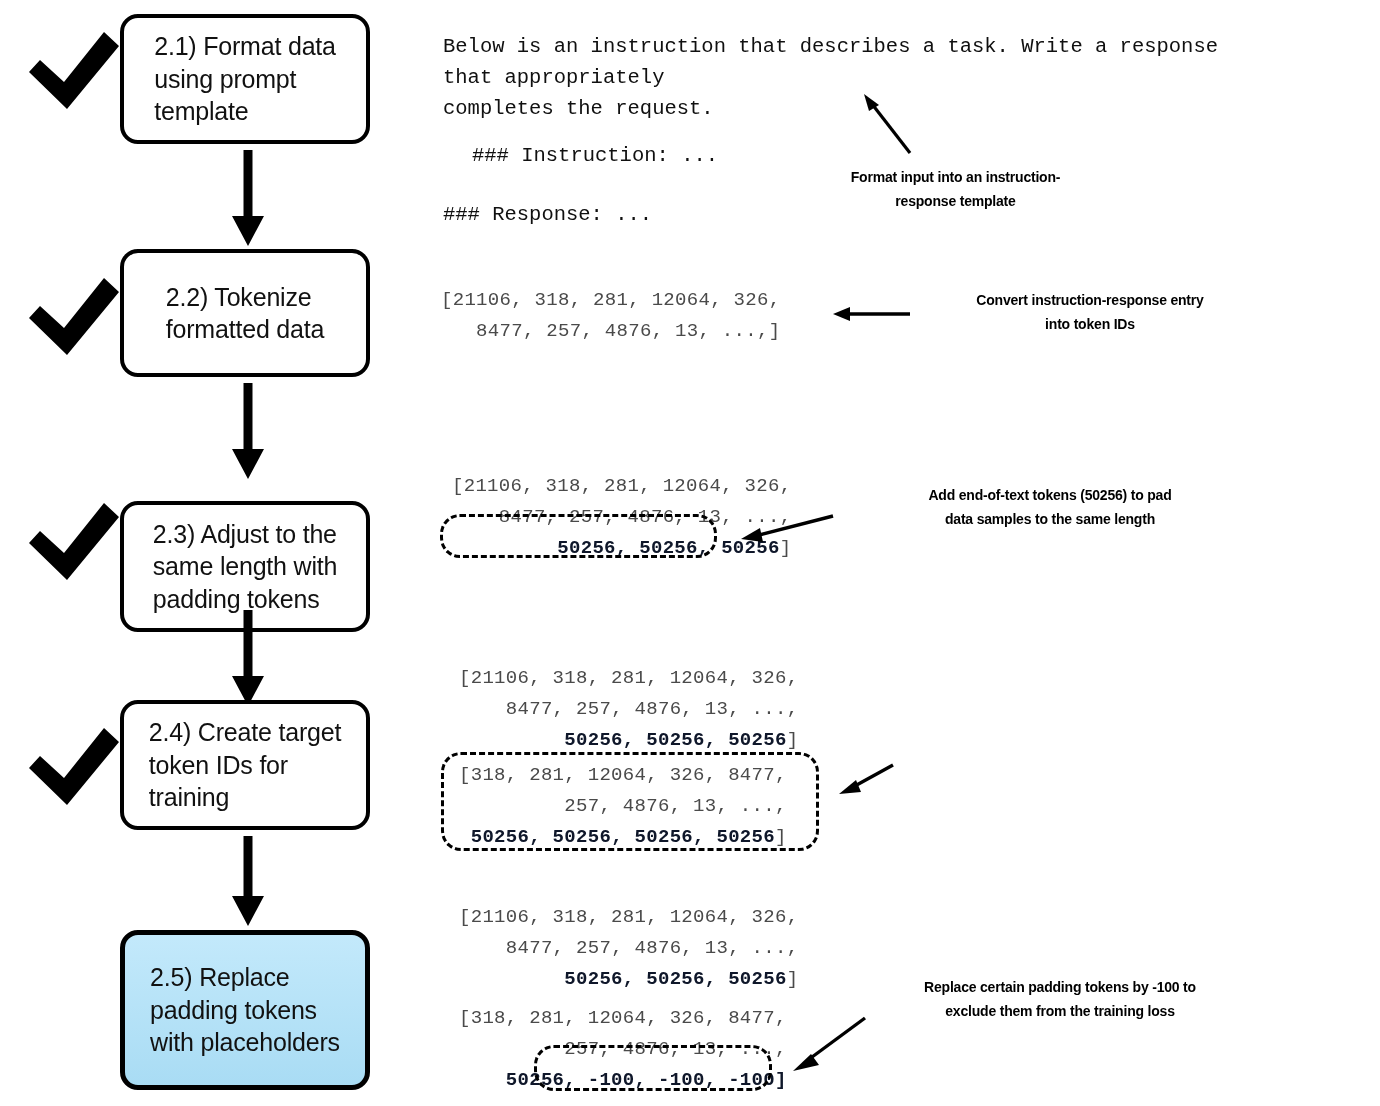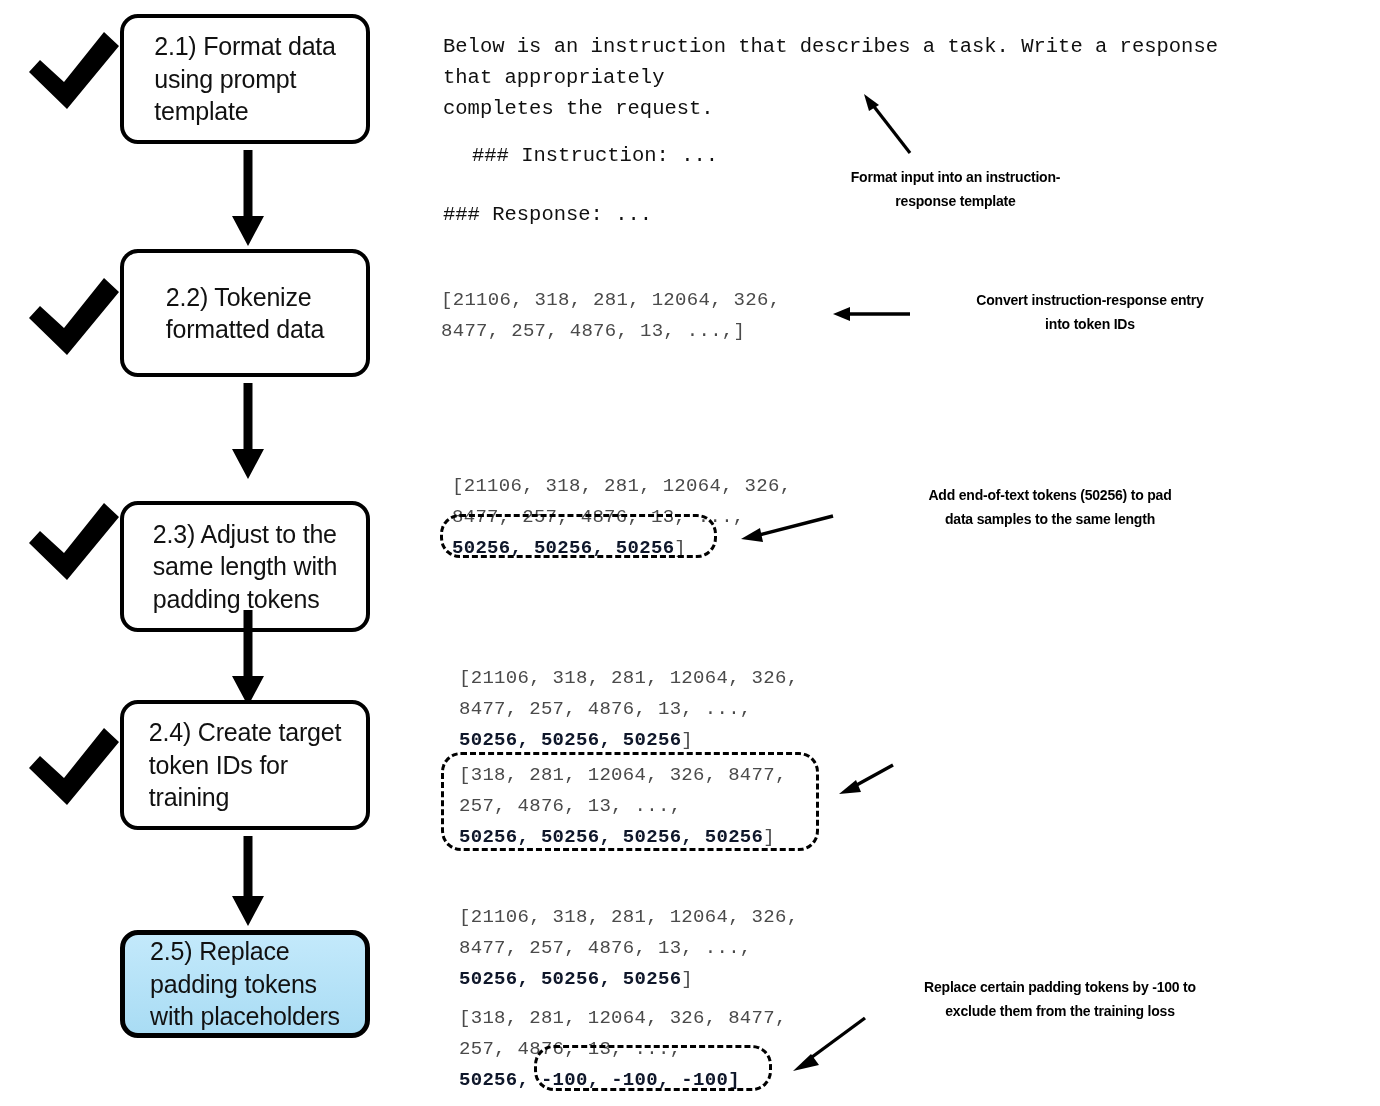--- a/index.html
+++ b/index.html
@@ -60,20 +60,21 @@
     white-space: pre-line;
   }
   .mono {
     position: absolute;
     font-family: "Liberation Mono", monospace;
     font-size: 19px;
     line-height: 1.62;
     color: #4a4a4a;
     white-space: pre-line;
     letter-spacing: 0.3px;
+    text-align: right;
   }
   .mono b {
     color: #0f172a;
     font-weight: bold;
   }
   .callout {
     position: absolute;
     font-family: "Liberation Sans", sans-serif;
     font-weight: bold;
     font-size: 14px;
@@ -149,21 +150,21 @@
     <span class="bx-text">2.4) Create target
 token IDs for
 training</span>
   </div>
 
   <svg class="v-arrow" style="left:228px; top:836px; width:40px; height:92px;" viewBox="0 0 40 92">
     <line x1="20" y1="0" x2="20" y2="68" stroke="#000" stroke-width="9"></line>
     <polygon points="20,90 4,60 36,60" fill="#000"></polygon>
   </svg>
 
-  <div class="flow-box highlight" style="left:120px; top:930px; width:250px; height:108px;">
+  <div class="flow-box highlight" style="left:120px; top:930px; width:250px; height:160px;">
     <span class="bx-text">2.5) Replace
 padding tokens
 with placeholders</span>
   </div>
 
   <div class="prose" style="left:443px; top:31px; width:830px;">Below is an instruction that describes a task. Write a response that appropriately
 completes the request.</div>
 
   <div class="prose" style="left:443px; top:140px;margin-left:29px;">### Instruction: ...</div>
 

